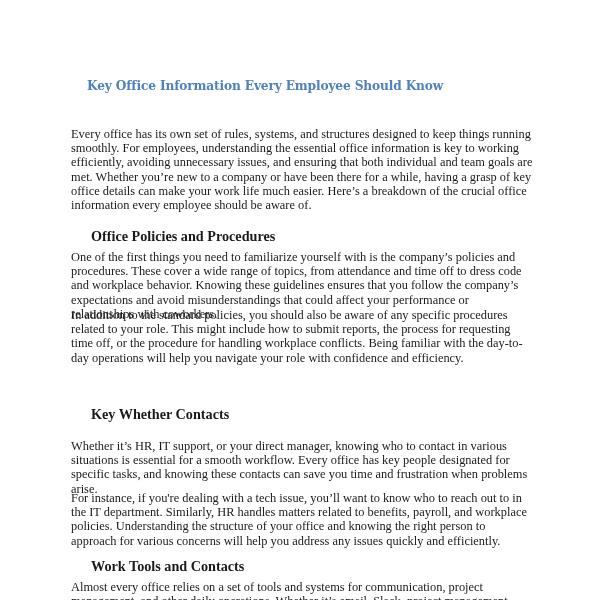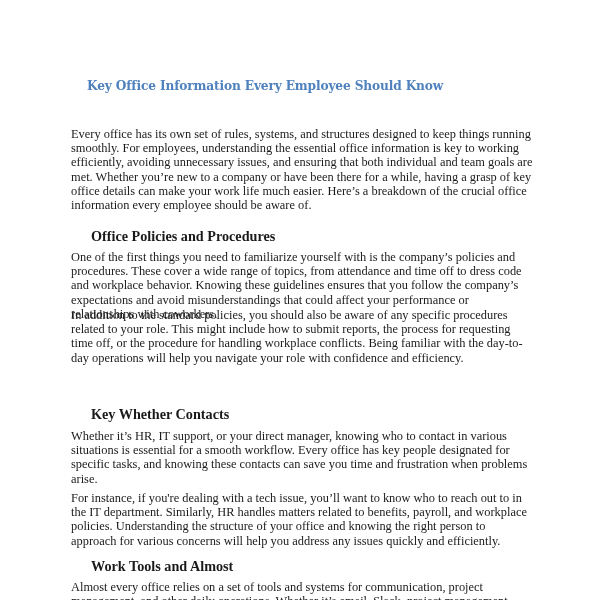--- a/index.html
+++ b/index.html
@@ -57,18 +57,18 @@
 <div class="page">
   <h1 class="doc-title">Key Office Information Every Employee Should Know</h1>
 
   <p class="para" style="top:127px;">Every office has its own set of rules, systems, and structures designed to keep things running smoothly. For employees, understanding the essential office information is key to working efficiently, avoiding unnecessary issues, and ensuring that both individual and team goals are met. Whether you’re new to a company or have been there for a while, having a grasp of key office details can make your work life much easier. Here’s a breakdown of the crucial office information every employee should be aware of.</p>
 
   <h2 class="heading" style="top:220px;">Office Policies and Procedures</h2>
   <p class="para" style="top:250px;">One of the first things you need to familiarize yourself with is the company’s policies and procedures. These cover a wide range of topics, from attendance and time off to dress code and workplace behavior. Knowing these guidelines ensures that you follow the company’s expectations and avoid misunderstandings that could affect your performance or relationships with coworkers.</p>
   <p class="para" style="top:308px;">In addition to the standard policies, you should also be aware of any specific procedures related to your role. This might include how to submit reports, the process for requesting time off, or the procedure for handling workplace conflicts. Being familiar with the day-to-day operations will help you navigate your role with confidence and efficiency.</p>
 
   <h2 class="heading" style="top:398px;">Key Whether Contacts</h2>
-  <p class="para" style="top:429px;">Whether it’s HR, IT support, or your direct manager, knowing who to contact in various situations is essential for a smooth workflow. Every office has key people designated for specific tasks, and knowing these contacts can save you time and frustration when problems arise.</p>
+  <p class="para" style="top:439px;">Whether it’s HR, IT support, or your direct manager, knowing who to contact in various situations is essential for a smooth workflow. Every office has key people designated for specific tasks, and knowing these contacts can save you time and frustration when problems arise.</p>
   <p class="para" style="top:491px;">For instance, if you're dealing with a tech issue, you’ll want to know who to reach out to in the IT department. Similarly, HR handles matters related to benefits, payroll, and workplace policies. Understanding the structure of your office and knowing the right person to approach for various concerns will help you address any issues quickly and efficiently.</p>
 
-  <h2 class="heading" style="top:550px;">Work Tools and Almost</h2>
+  <h2 class="heading" style="top:550px;">Work Tools and Contacts</h2>
   <p class="para" style="top:580px;">Almost every office relies on a set of tools and systems for communication, project management, and other daily operations. Whether it’s email, Slack, project management software like Asana</p>
 </div>
 
 </body></html>

